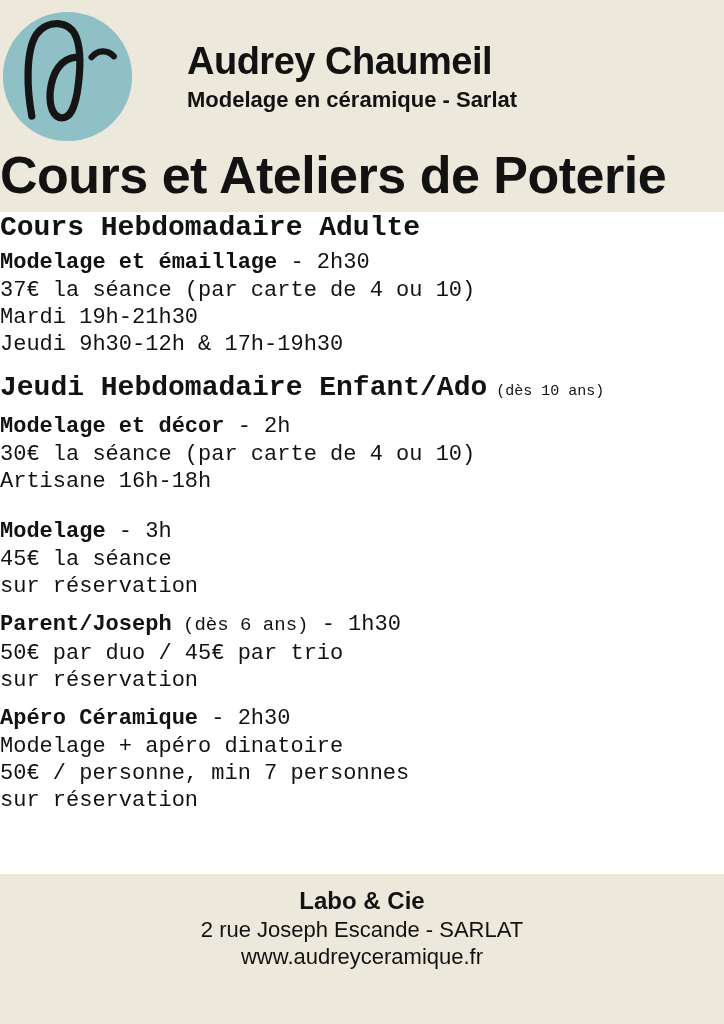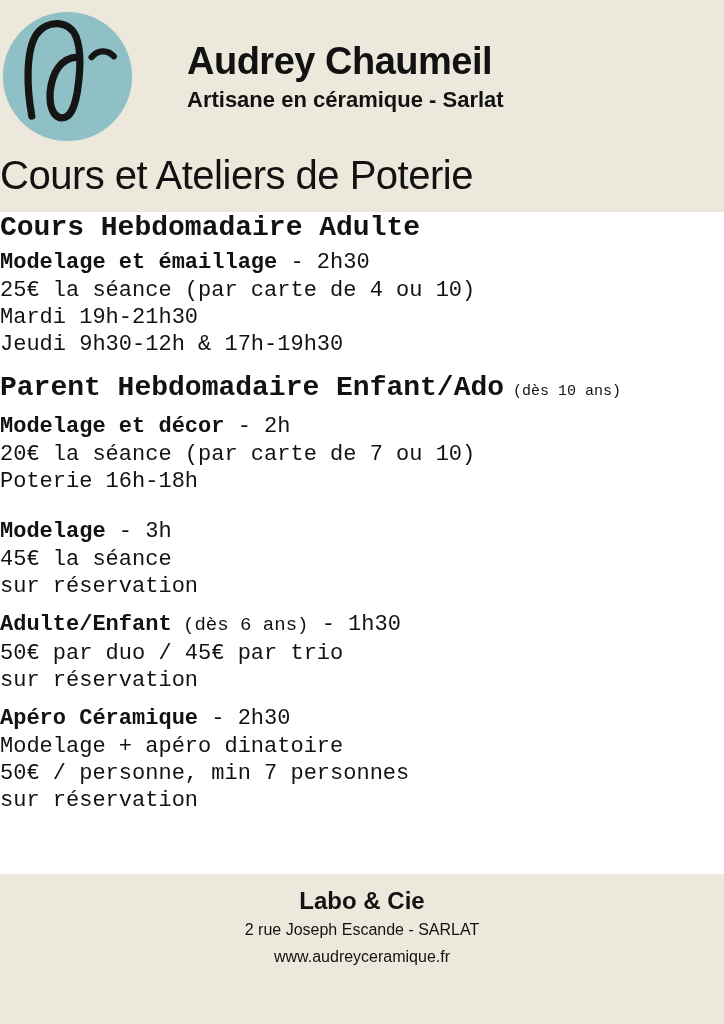--- a/index.html
+++ b/index.html
@@ -25,21 +25,21 @@
     letter-spacing: -0.5px; white-space: nowrap;
   }
   .brand-subtitle {
     font-size: 22px; font-weight: bold; line-height: 28px;
     margin-top: 3px; white-space: nowrap;
   }
 
   
   .main-title {
     margin: 12px 0 0 108;
-    font-size: 40px; font-weight: normal; line-height: 46px;
+    font-size: 52px; font-weight: bold; line-height: 46px;
     letter-spacing: -0.5px; white-space: nowrap;
   }
 
   
   .panel {
     margin-top: 14px;
     background: #FFFFFF;
     width: 724px; height: 662px;
     padding: 20px 40px 0 108;
     font-family: Liberation Mono, monospace;
@@ -61,74 +61,74 @@
   .body-line { font-size: 22px; line-height: 27px; white-space: nowrap; }
 
   
   .footer {
     width: 724px; flex: 1;
     padding-top: 12px;
     text-align: center;
     background: #ECE9DC;
   }
   .footer-name { font-size: 24px; font-weight: bold; line-height: 30px; }
-  .footer-line { font-size: 16px; line-height: 27px; }
+  .footer-line { font-size: 22px; line-height: 27px; }
 </style>
 </head>
 <body>
 
 <div class="page">
 
   <div class="header-row">
     <div class="logo-badge">
       <svg viewBox="0 0 140 140" width="135" height="135">
         <circle cx="70" cy="70" r="67" fill="#8FC0C6"></circle>
         <path d="M 33 111 C 28 84 26 44 38 26 C 49 11 72 11 79 29 C 85 45 83 68 80 87 C 77 103 73 113 64 113 C 55 112 51 101 52 86 C 54 66 63 51 80 50" fill="none" stroke="#151515" stroke-width="7.5" stroke-linecap="round"></path>
         <path d="M 95 50 C 101 42 112 42 118 49" fill="none" stroke="#151515" stroke-width="6.5" stroke-linecap="round"></path>
       </svg>
     </div>
     <div class="brand">
       <div class="brand-title">Audrey Chaumeil</div>
-      <div class="brand-subtitle">Artisane en céramique - Sarlat</div>
+      <div class="brand-subtitle">Modelage en céramique - Sarlat</div>
     </div>
   </div>
 
   <h1 class="main-title">Cours et Ateliers de Poterie</h1>
 
   <main class="panel">
 
     <section class="sec-1">
       <h2 class="section-heading"><span>Cours Hebdomadaire Adulte</span></h2>
       <div class="item">
         <p class="item-title"><span class="item-name">Modelage et émaillage</span><span> - 2h30</span></p>
-        <p class="body-line">25€ la séance (par carte de 4 ou 10)</p>
+        <p class="body-line">37€ la séance (par carte de 4 ou 10)</p>
         <p class="body-line">Mardi 19h-21h30</p>
         <p class="body-line">Jeudi 9h30-12h &amp; 17h-19h30</p>
       </div>
     </section>
 
     <section class="sec-2">
-      <h2 class="section-heading"><span>Parent Hebdomadaire Enfant/Ado</span><span class="heading-note"> (dès 10 ans)</span></h2>
+      <h2 class="section-heading"><span>Jeudi Hebdomadaire Enfant/Ado</span><span class="heading-note"> (dès 10 ans)</span></h2>
       <div class="item">
         <p class="item-title"><span class="item-name">Modelage et décor</span><span> - 2h</span></p>
-        <p class="body-line">20€ la séance (par carte de 7 ou 10)</p>
-        <p class="body-line">Poterie 16h-18h</p>
+        <p class="body-line">30€ la séance (par carte de 4 ou 10)</p>
+        <p class="body-line">Artisane 16h-18h</p>
       </div>
     </section>
 
     <section class="sec-3">
 
       <div class="item">
         <p class="item-title"><span class="item-name">Modelage</span><span> - 3h</span></p>
         <p class="body-line">45€ la séance</p>
         <p class="body-line">sur réservation</p>
       </div>
 
       <div class="item">
-        <p class="item-title"><span class="item-name">Adulte/Enfant</span><span class="item-note"> (dès 6 ans)</span><span> - 1h30</span></p>
+        <p class="item-title"><span class="item-name">Parent/Joseph</span><span class="item-note"> (dès 6 ans)</span><span> - 1h30</span></p>
         <p class="body-line">50€ par duo / 45€ par trio</p>
         <p class="body-line">sur réservation</p>
       </div>
 
       <div class="item">
         <p class="item-title"><span class="item-name">Apéro Céramique</span><span> - 2h30</span></p>
         <p class="body-line">Modelage + apéro dinatoire</p>
         <p class="body-line">50€ / personne, min 7 personnes</p>
         <p class="body-line">sur réservation</p>
       </div>

